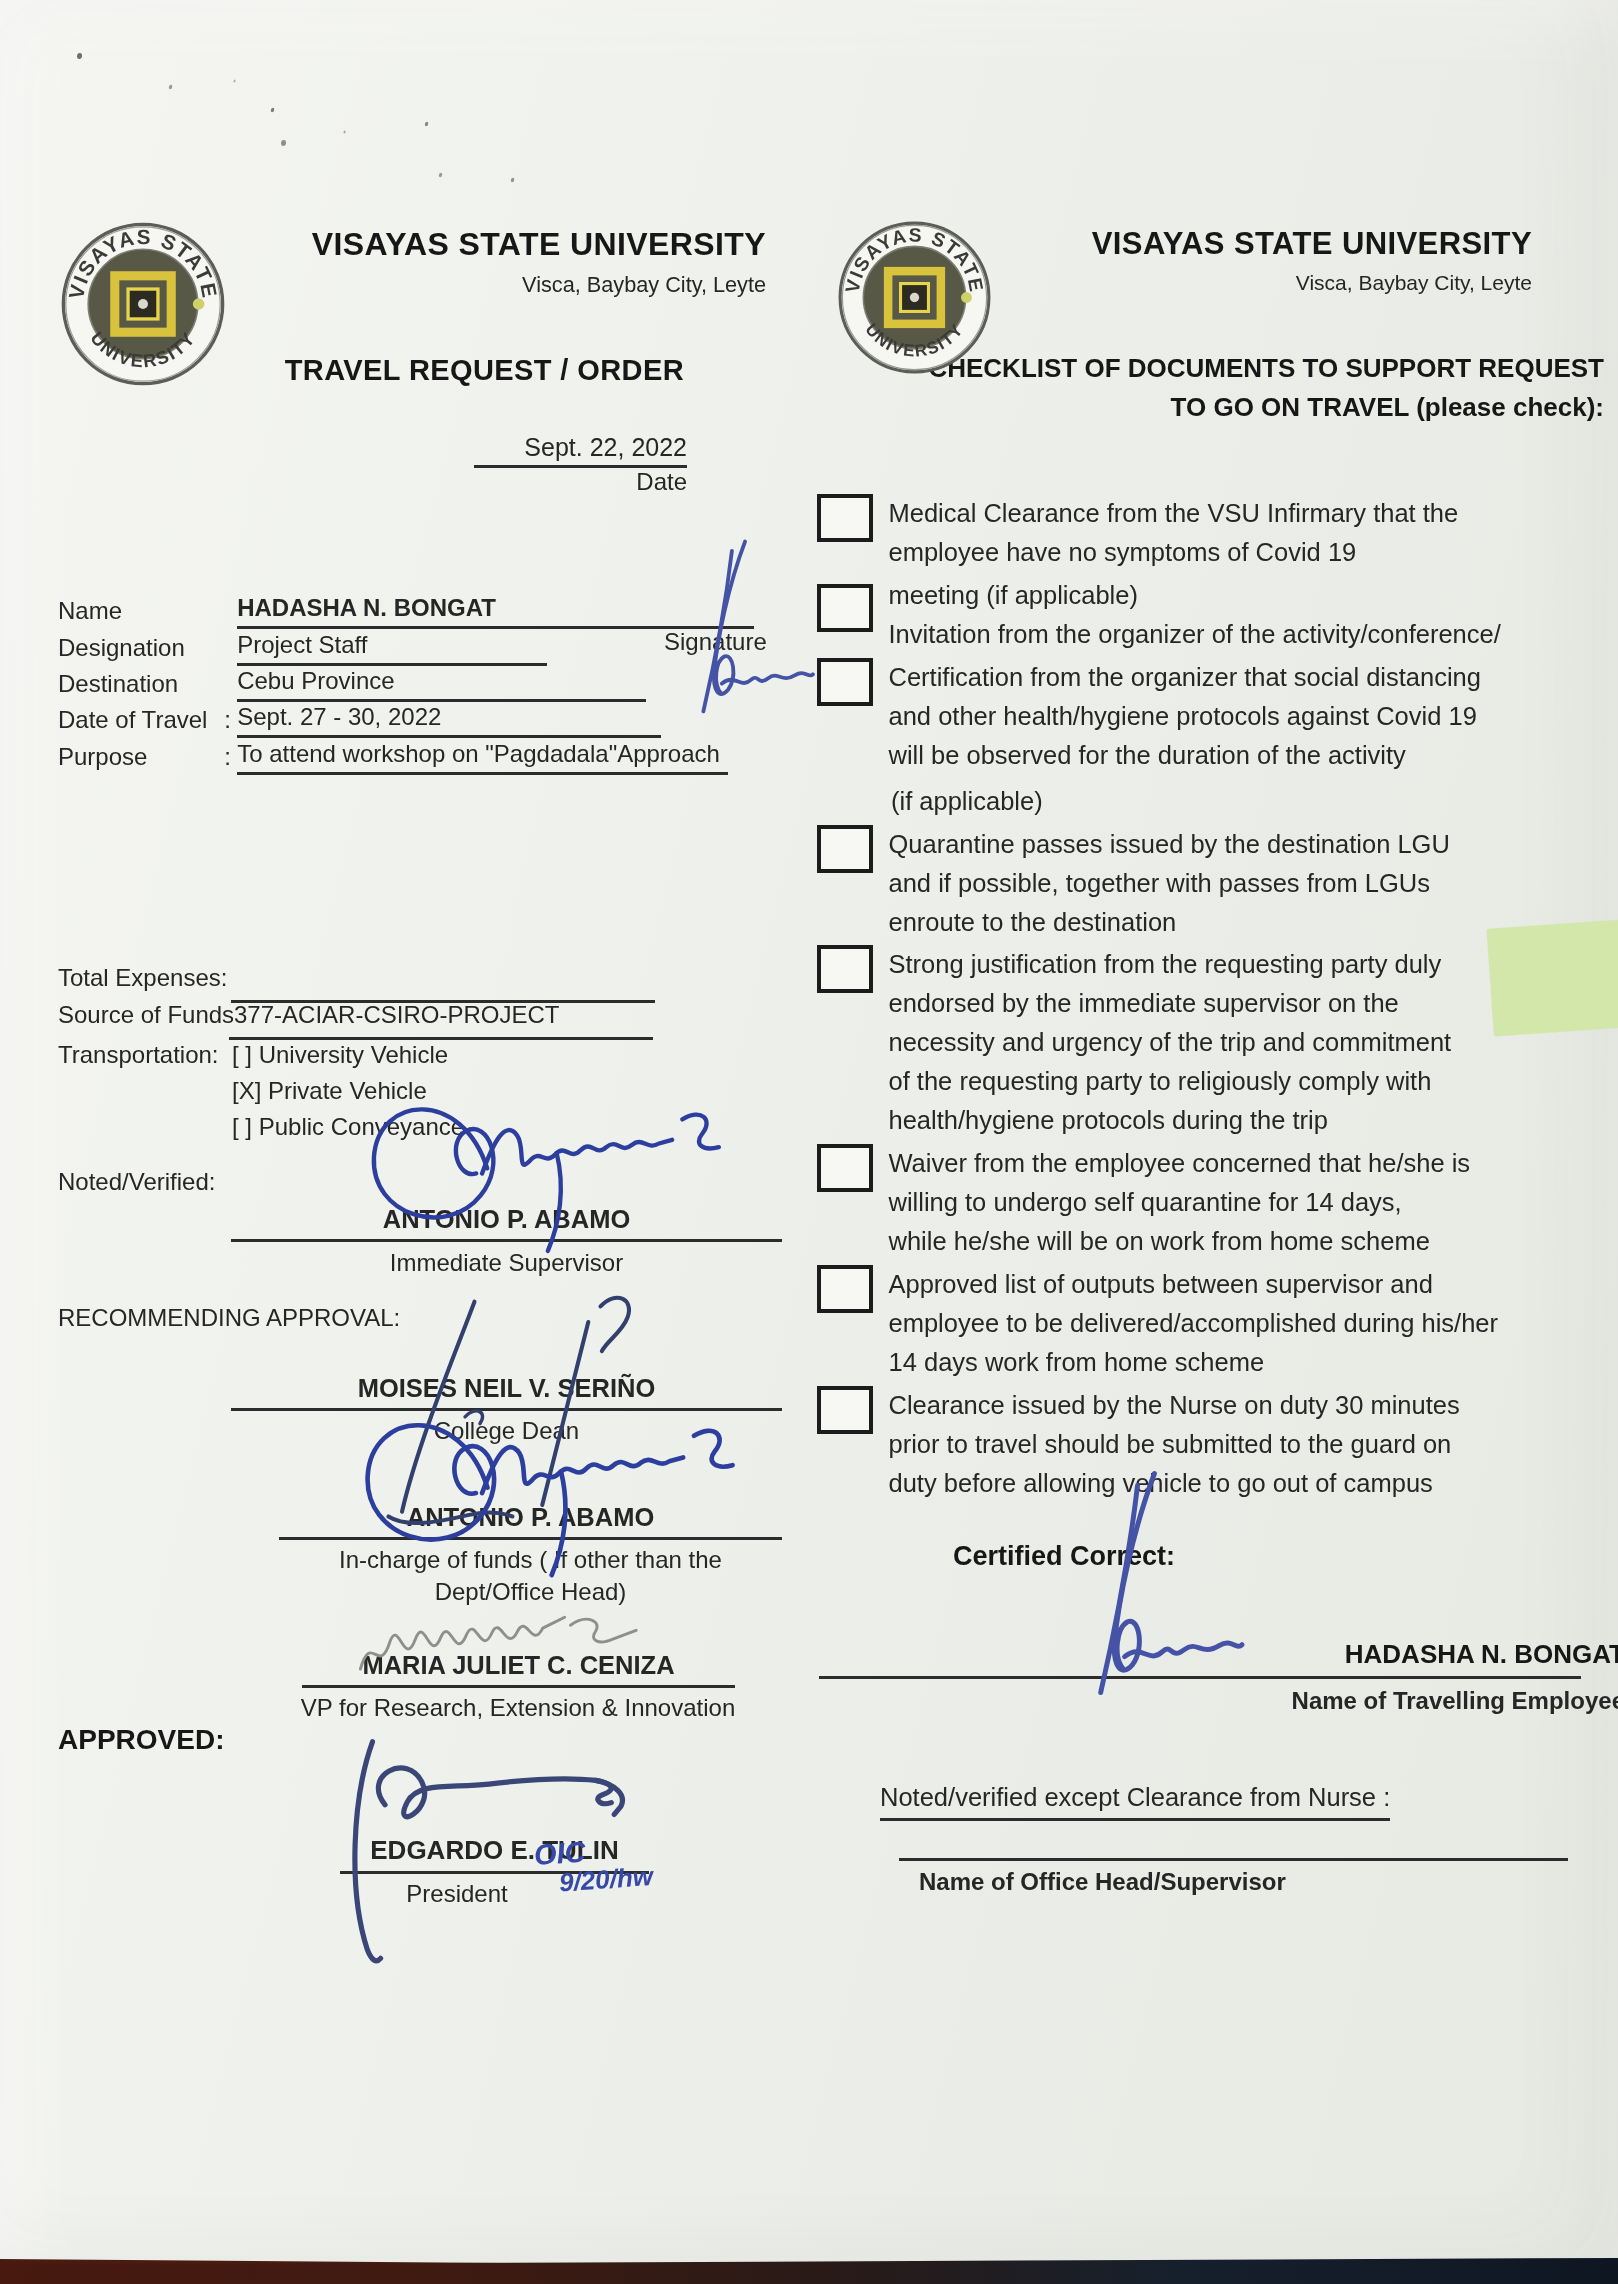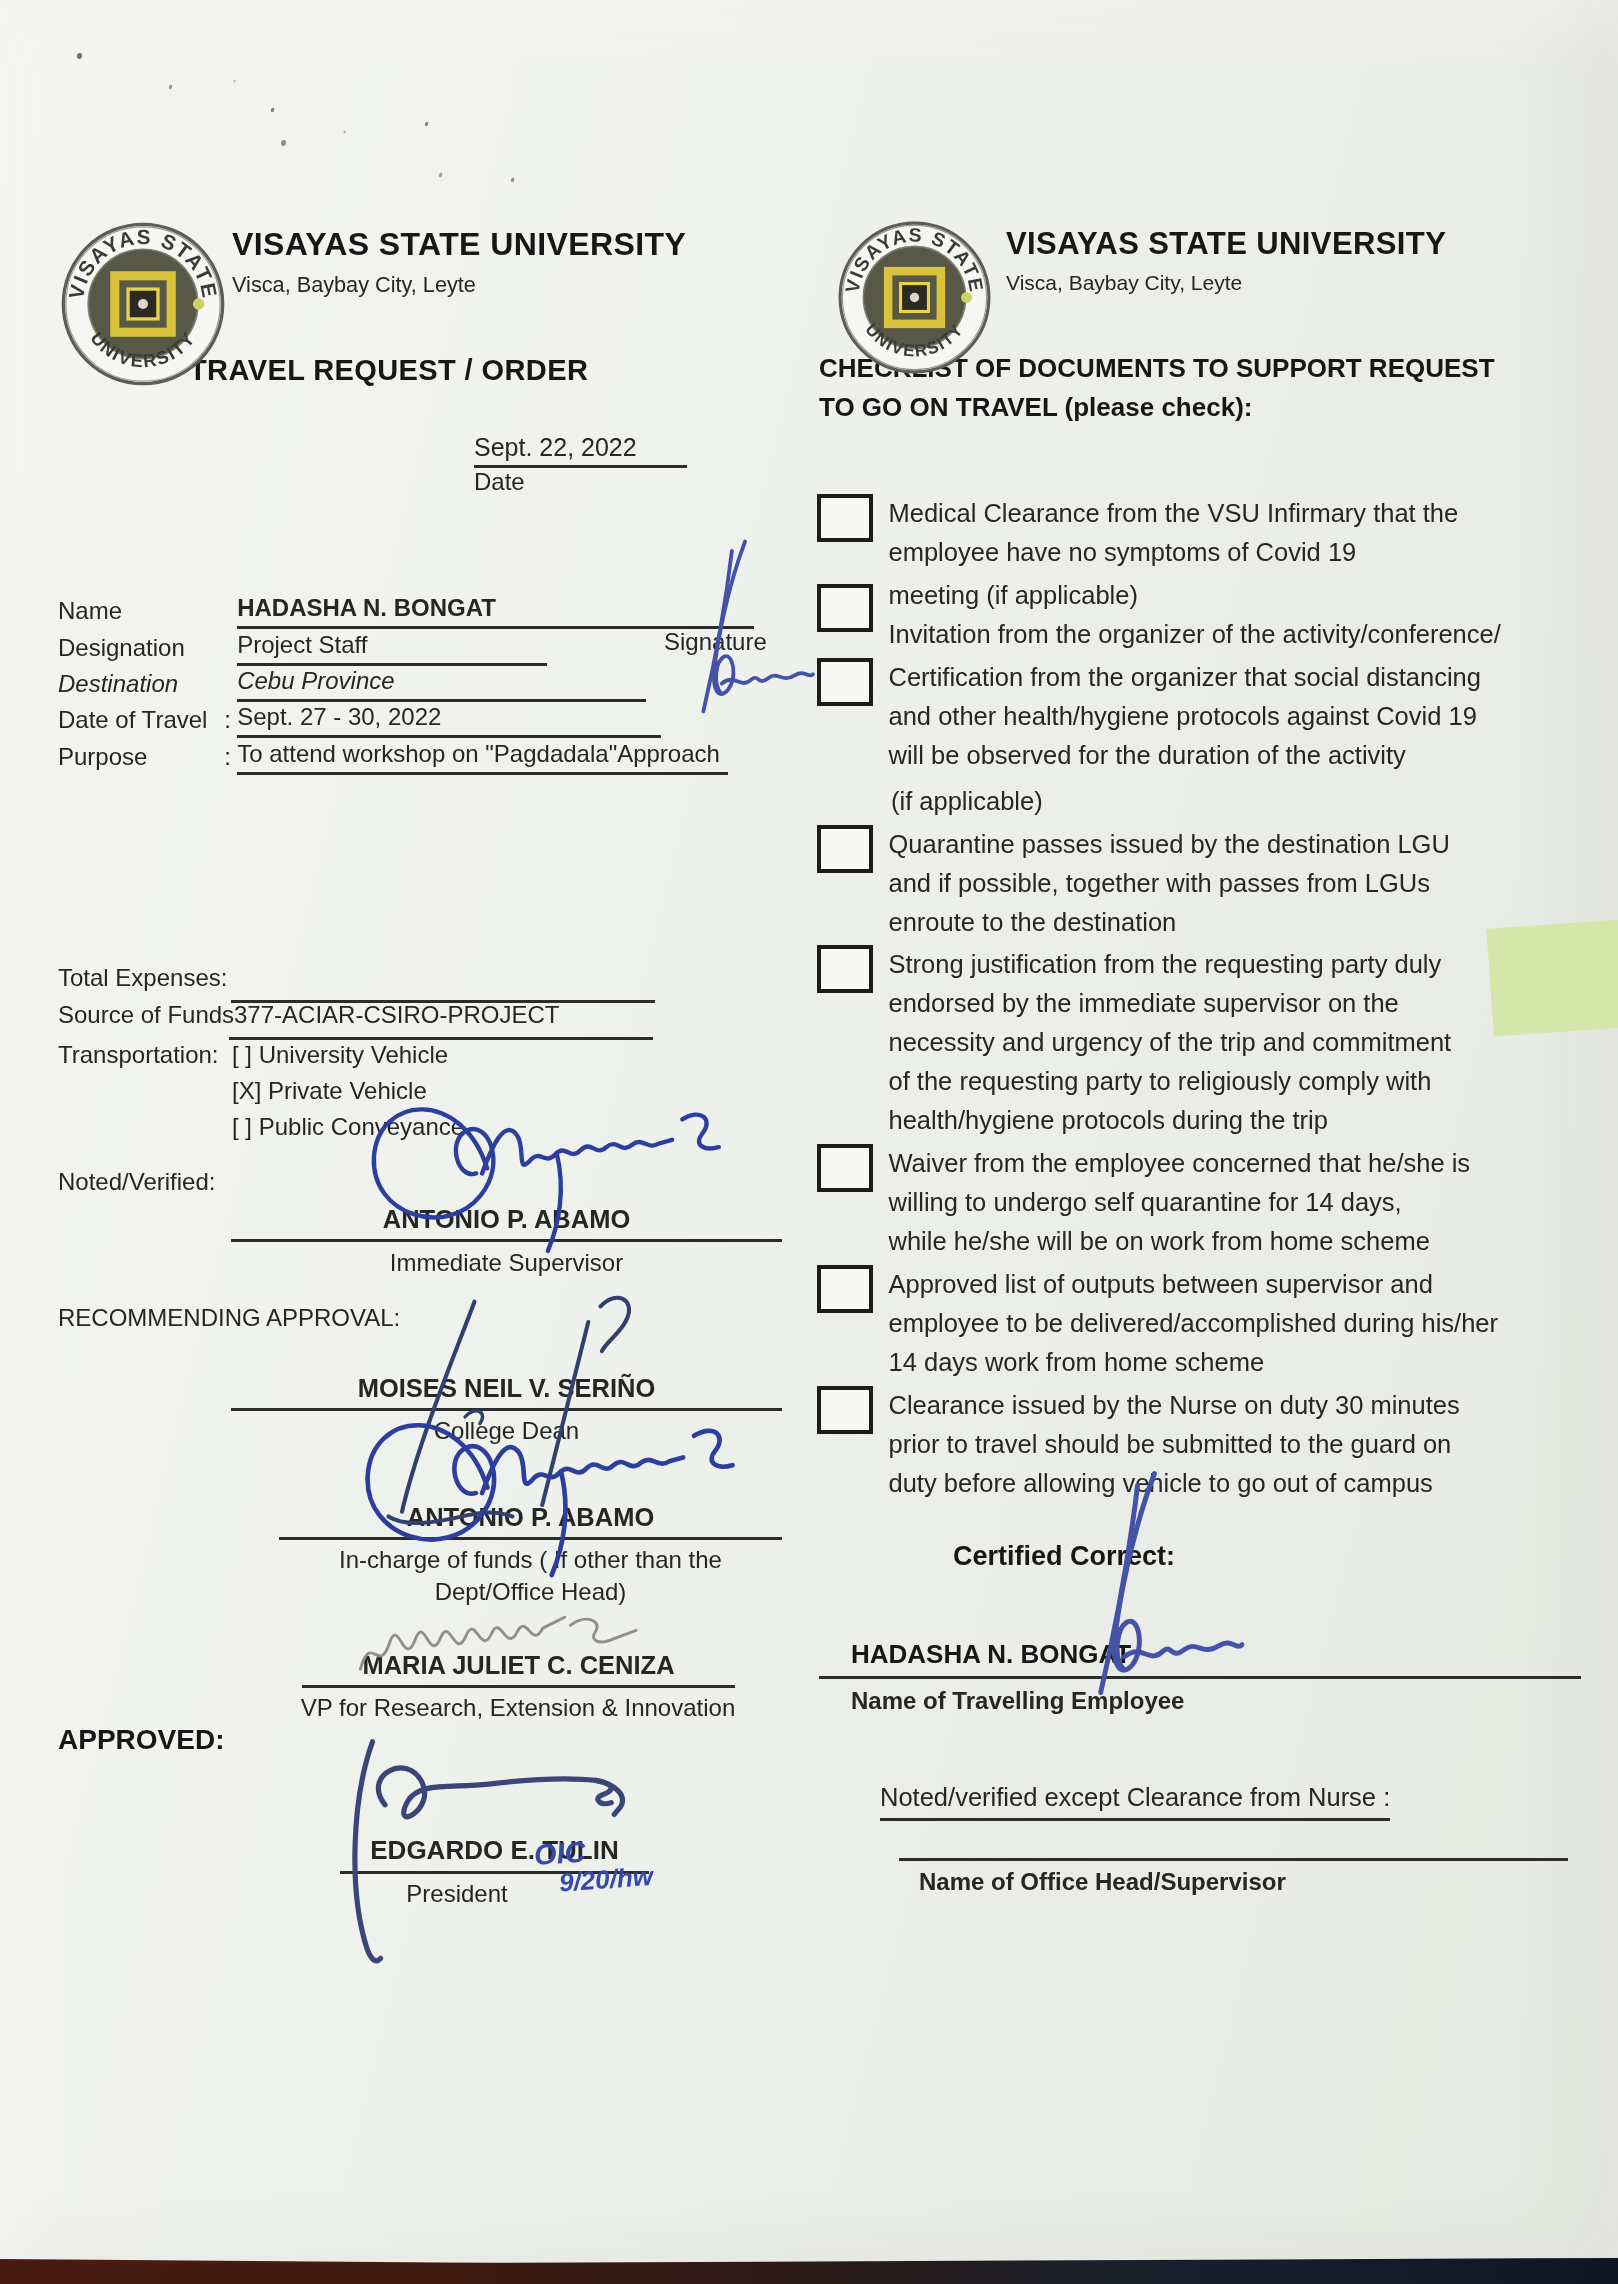--- a/index.html
+++ b/index.html
@@ -4,21 +4,21 @@
 <style>
   html,body{margin:0;padding:0;background:#0d1118;}
   .page{
     position:relative; width:1619px; height:2284px; overflow:hidden;
     background:linear-gradient(104deg,#f4f5f1 0%,#eff1ec 38%,#eaece7 68%,#e7e9e3 100%);
     font-family:"Liberation Sans",sans-serif; color:#262626;
     box-shadow:inset -31px -23px 93px rgba(60,60,50,0.05), inset 23px 15.5px 70px rgba(255,255,255,0.5);
   }
   .abs{position:absolute;}
   .b{font-weight:bold;}
-  .ctr{text-align:left;}
+  .ctr{text-align:right;}
   .nw{white-space:nowrap;}
   .t31{font-size:24px;}
   .uline{border-bottom:3.1px solid #2c2c2c;}
   .hline{border-top:3.1px solid #2c2c2c;height:0;}
   
   .frow{position:absolute; left:58px; display:flex; align-items:flex-end; z-index:2;}
   .flabel{width:173px; flex:none; font-size:24px; display:flex; justify-content:space-between; padding-right:6.2px; padding-bottom:3.9px;}
   .fval{flex:1; font-size:24px; border-bottom:3.1px solid #2c2c2c; padding-bottom:3.9px; white-space:nowrap;}
   
   .nameblock{position:absolute; text-align:center; font-weight:bold; font-size:25.5px; border-bottom:3.1px solid #2c2c2c; padding-bottom:5.4px; z-index:2; white-space:nowrap;}
@@ -98,21 +98,21 @@
       </div>
     <div class="fval b">HADASHA N. BONGAT</div>
   </div>
   <div class="frow" style="top:631px;width:489px;">
     <div class="flabel">
         <span>Designation</span>
         <span></span>
       </div>
     <div class="fval">Project Staff</div>
   </div>
-  <div class="frow" style="top:667px;width:588px;font-style:italic;">
+  <div class="frow" style="top:667px;width:588px;">
     <div class="flabel">
         <span>Destination</span>
         <span></span>
       </div>
     <div class="fval">Cebu Province</div>
   </div>
   <div class="frow" style="top:703px;width:603px;">
     <div class="flabel">
         <span>Date of Travel</span>
         <span>:</span>

